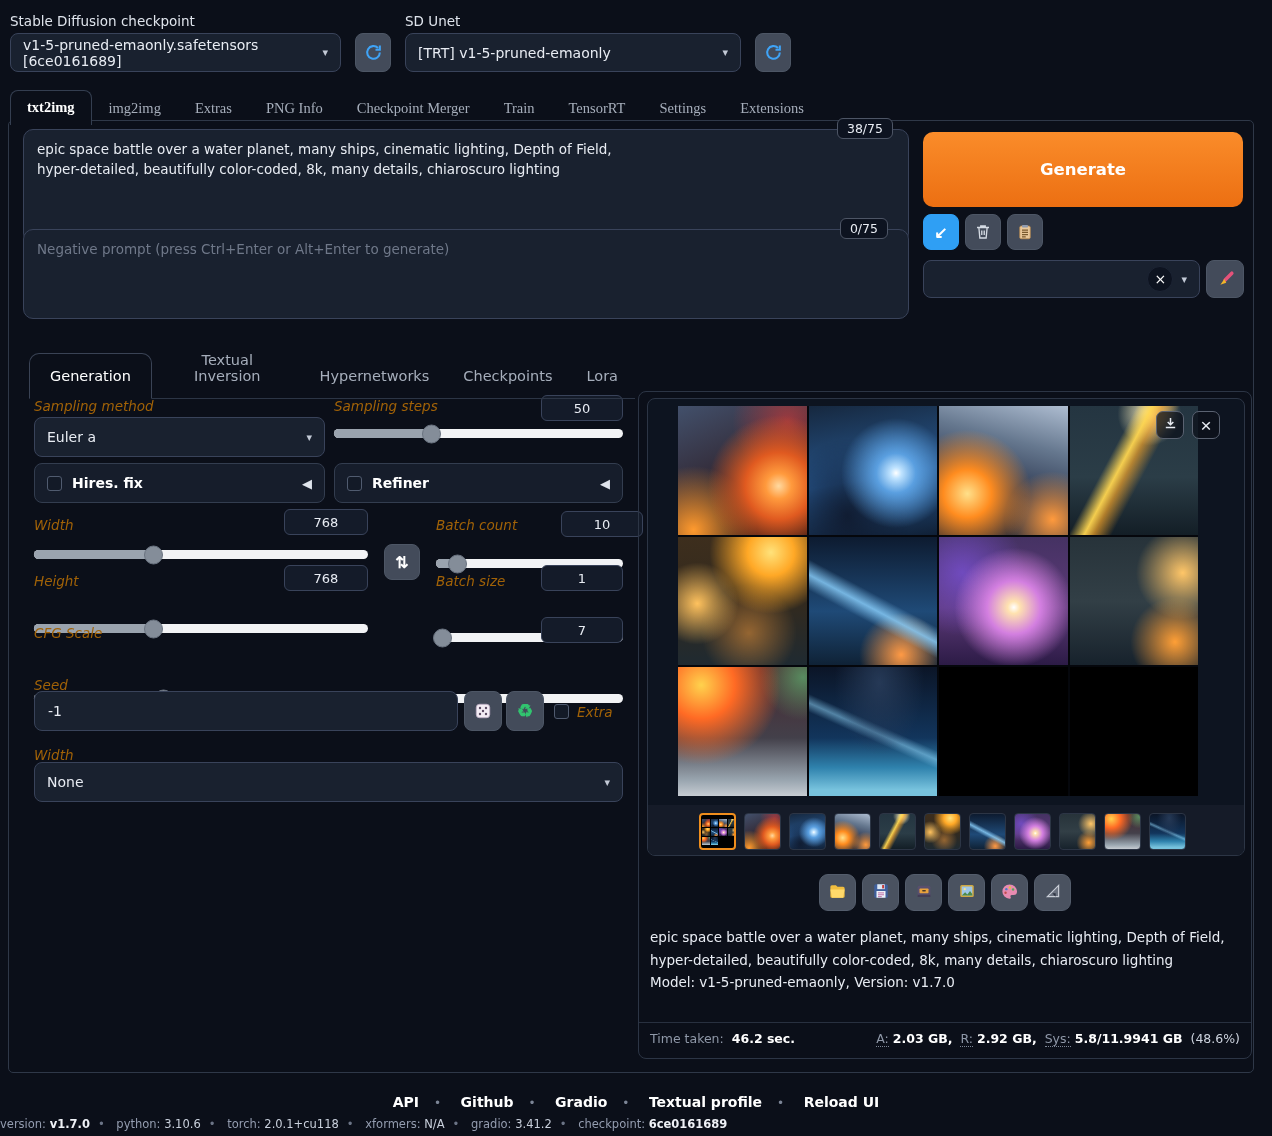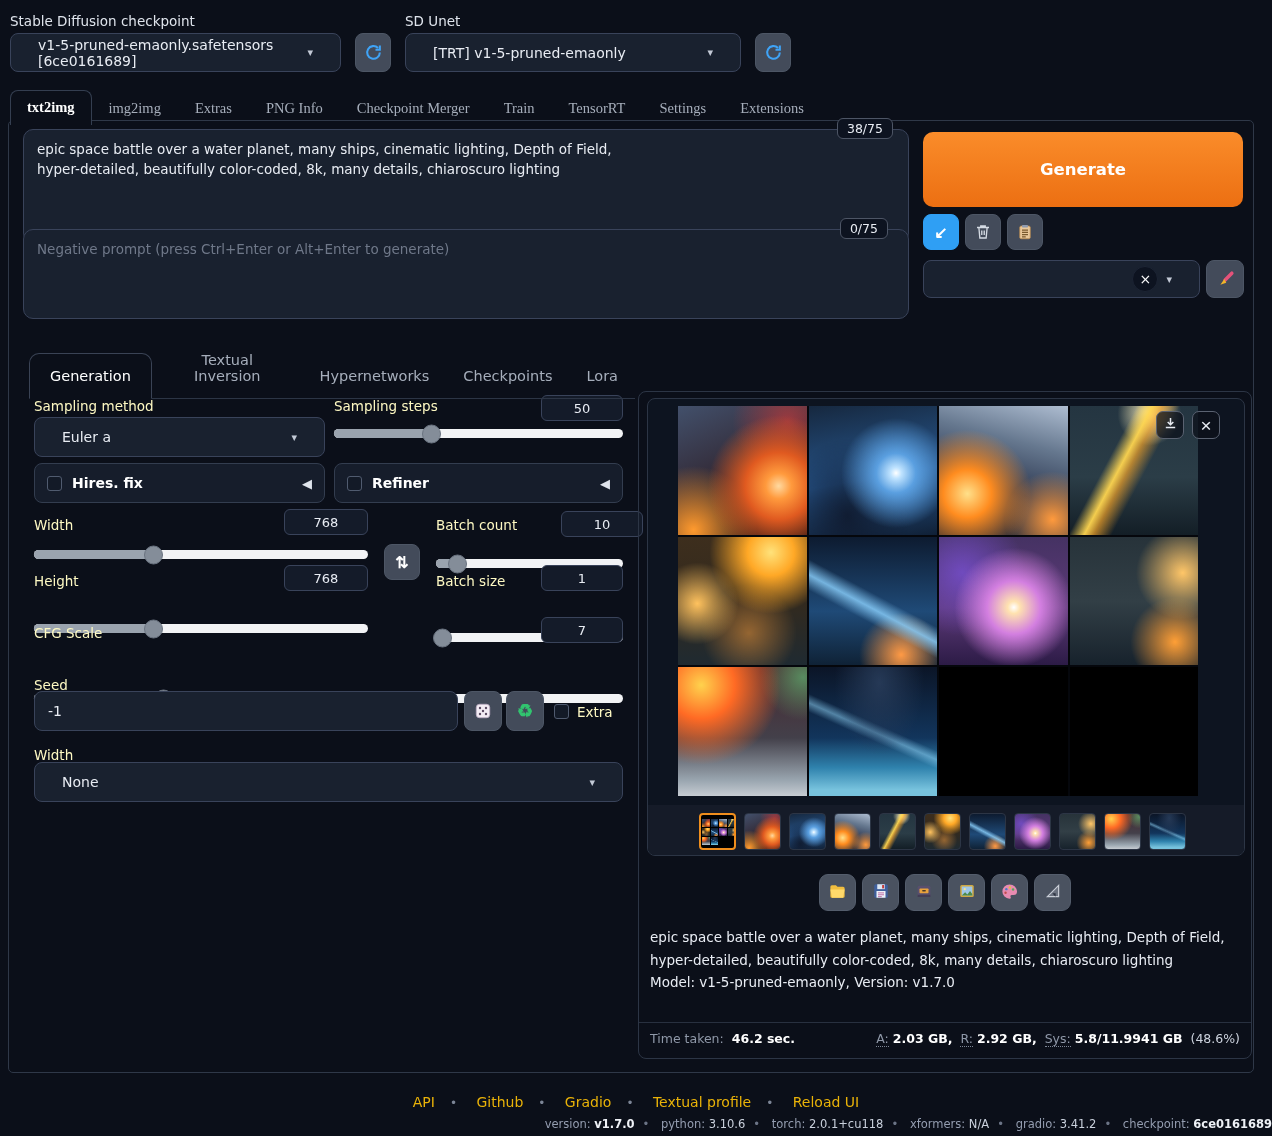--- a/index.html
+++ b/index.html
@@ -4,25 +4,25 @@
 <style>
   * { box-sizing: border-box; margin: 0; padding: 0; }
   html,body { width:1272px; height:1136px; }
   body {
     background:#0b0f19; color:#e5e9f0; position:relative; overflow:hidden;
     font-family:"DejaVu Sans","Liberation Sans",sans-serif; font-size:13.5px;
   }
   .abs { position:absolute; }
 
   
-  .field-label { font-size:13.5px; color:#fef9c3; margin-bottom:7px; }
+  .field-label { font-size:13.5px; color:#a16207; margin-bottom:7px;font-style:italic; }
   .select {
     background:#19212f; border:1px solid #39435a; border-radius:8px;
     display:flex; align-items:center; justify-content:space-between;
-    padding:0 27px; color:#e8ecf3; font-size:14px; cursor:pointer;
+    padding:0 12px; color:#e8ecf3; font-size:14px; cursor:pointer;
   }
   .caret { color:#c3cad6; font-size:11px; margin-left:8px; }
   .tool-btn {
     background:#434b5a; border:1px solid #4d5665; border-radius:8px;
     display:flex; align-items:center; justify-content:center; cursor:pointer; padding:0;
   }
   .tool-btn svg { display:block; }
   .numbox {
     background:#141b29; border:1px solid #39435a; border-radius:6px;
     color:#e8ecf3; font-size:13px; display:flex; align-items:center; justify-content:center;
@@ -129,23 +129,23 @@
               font-size:13.5px; line-height:22.5px; }
   .divider { position:absolute; top:630px; left:0; right:0; border-top:1px solid #28303f; }
   .time-row { position:absolute; top:639px; left:11px; right:11px; display:flex;
               justify-content:space-between; font-size:12.5px; color:#8f98a8; }
   .time-row b { color:#fff; }
   .mem-label { border-bottom:1px dotted #7d8696; margin-left:4px; }
   .mem-val { font-weight:bold; color:#fff; margin-left:4px; }
 
   
   .footer-links { position:absolute; top:1094px; left:0; width:100%; text-align:center; font-size:14px; }
-  .footer-links a { color:#eab308; font-weight:normal; text-decoration:none; cursor:pointer; }
+  .footer-links a { color:#ffffff; font-weight:bold; text-decoration:none; cursor:pointer; }
   .footer-links .dot { color:#7c8596; margin:0 15px; font-size:12px; }
-  .version-line { position:absolute; top:1117px; left:0; width:100%; text-align:right;
+  .version-line { position:absolute; top:1117px; left:0; width:100%; text-align:left;
                   font-size:11.5px; color:#949db0; }
   .version-line .dot { color:#6b7486; margin:0 8px; }
   .version-line .val { color:#c9d0dc; }
   .version-line .strong { color:#eef1f6; font-weight:bold; }
 </style>
 </head>
 <body>
 
 <div class="hdr-label abs" style="left:10px;top:13px">Stable Diffusion checkpoint</div>
 <div class="hdr-row" style="left:10px;top:33px">

